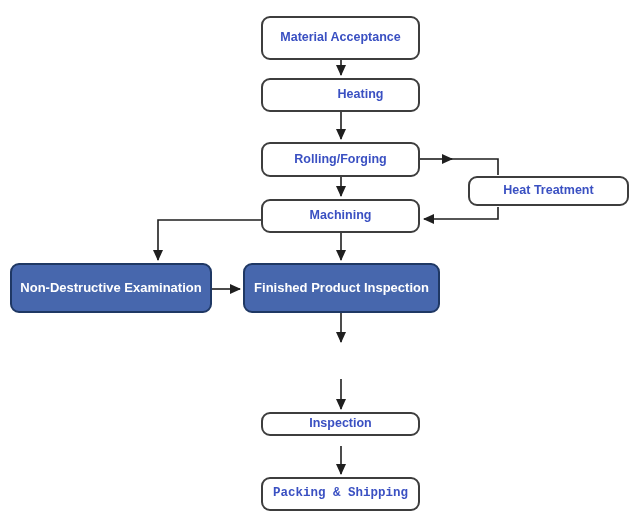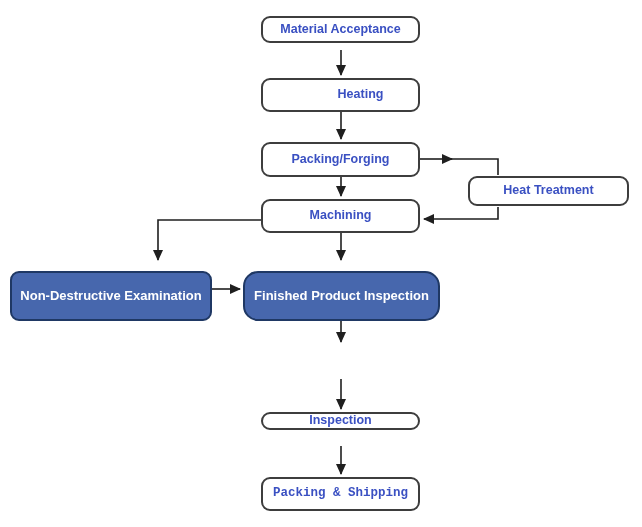--- a/index.html
+++ b/index.html
@@ -25,21 +25,20 @@
     background:#ffffff;
     border:2px solid #3d3d3d;
     color:#3a50c2;
     font-size:12.5px;
   }
   .node-highlight{
     background:#4767ad;
     border:2px solid #1f3864;
     color:#ffffff;
     font-size:13px;
-    margin-top:8px;
   }
   .edge{stroke:#1f1f1f;stroke-width:1.6;fill:none;}
 </style>
 </head>
 <body>
 
 <div class="canvas">
 
   <svg class="edges" width="642" height="527" viewBox="0 0 642 527" xmlns="http://www.w3.org/2000/svg">
     <defs>
@@ -54,32 +53,32 @@
     <path class="edge" d="M450,159 L498,159 L498,175"></path>
     <path class="edge" d="M498,207 L498,219 L424,219" marker-end="url(#arrow)"></path>
     <path class="edge" d="M261,220 L158,220 L158,260" marker-end="url(#arrow)"></path>
     <path class="edge" d="M341,233 L341,260" marker-end="url(#arrow)"></path>
     <path class="edge" d="M212,289 L240,289" marker-end="url(#arrow)"></path>
     <path class="edge" d="M341,313 L341,342" marker-end="url(#arrow)"></path>
     <path class="edge" d="M341,379 L341,409" marker-end="url(#arrow)"></path>
     <path class="edge" d="M341,446 L341,474" marker-end="url(#arrow)"></path>
   </svg>
 
-  <div class="node node-process" style="left:261px;top:16px;width:159px;height:27px;">Material Acceptance</div>
+  <div class="node node-process" style="left:261px;top:16px;width:159px;height:44px;">Material Acceptance</div>
 
   <div class="node node-process" style="left:261px;top:78px;width:159px;height:34px;padding-left:40px;">Heating</div>
 
-  <div class="node node-process" style="left:261px;top:142px;width:159px;height:35px;">Packing/Forging</div>
+  <div class="node node-process" style="left:261px;top:142px;width:159px;height:35px;">Rolling/Forging</div>
 
   <div class="node node-process" style="left:468px;top:176px;width:161px;height:30px;">Heat Treatment</div>
 
   <div class="node node-process" style="left:261px;top:199px;width:159px;height:34px;text-align:right;">Machining</div>
 
   <div class="node node-highlight" style="left:10px;top:263px;width:202px;height:50px;">Non-Destructive Examination</div>
 
-  <div class="node node-highlight" style="left:243px;top:263px;width:197px;height:50px;border-radius:15px;">Finished Product Inspection</div>
+  <div class="node node-highlight" style="left:243px;top:263px;width:197px;height:50px;">Finished Product Inspection</div>
 
 
-  <div class="node node-process" style="left:261px;top:412px;width:159px;height:18px;">Inspection</div>
+  <div class="node node-process" style="left:261px;top:412px;width:159px;height:24px;">Inspection</div>
 
   <div class="node node-process" style="left:261px;top:477px;width:159px;height:34px;font-family:Liberation Mono, monospace;">Packing &amp; Shipping</div>
 
 </div>
 
 </body></html>

